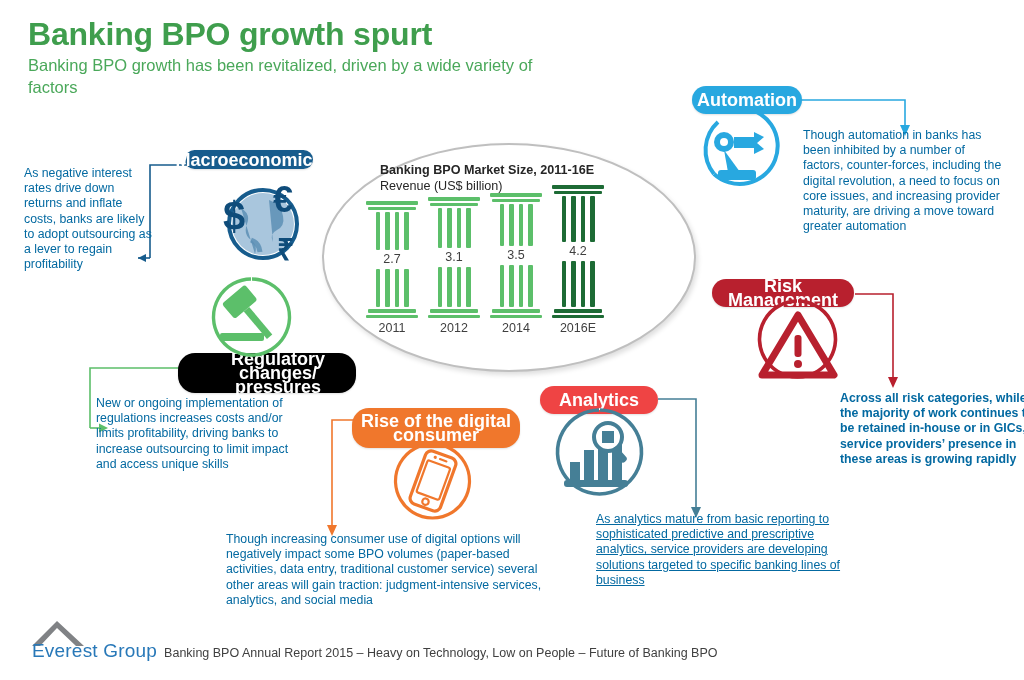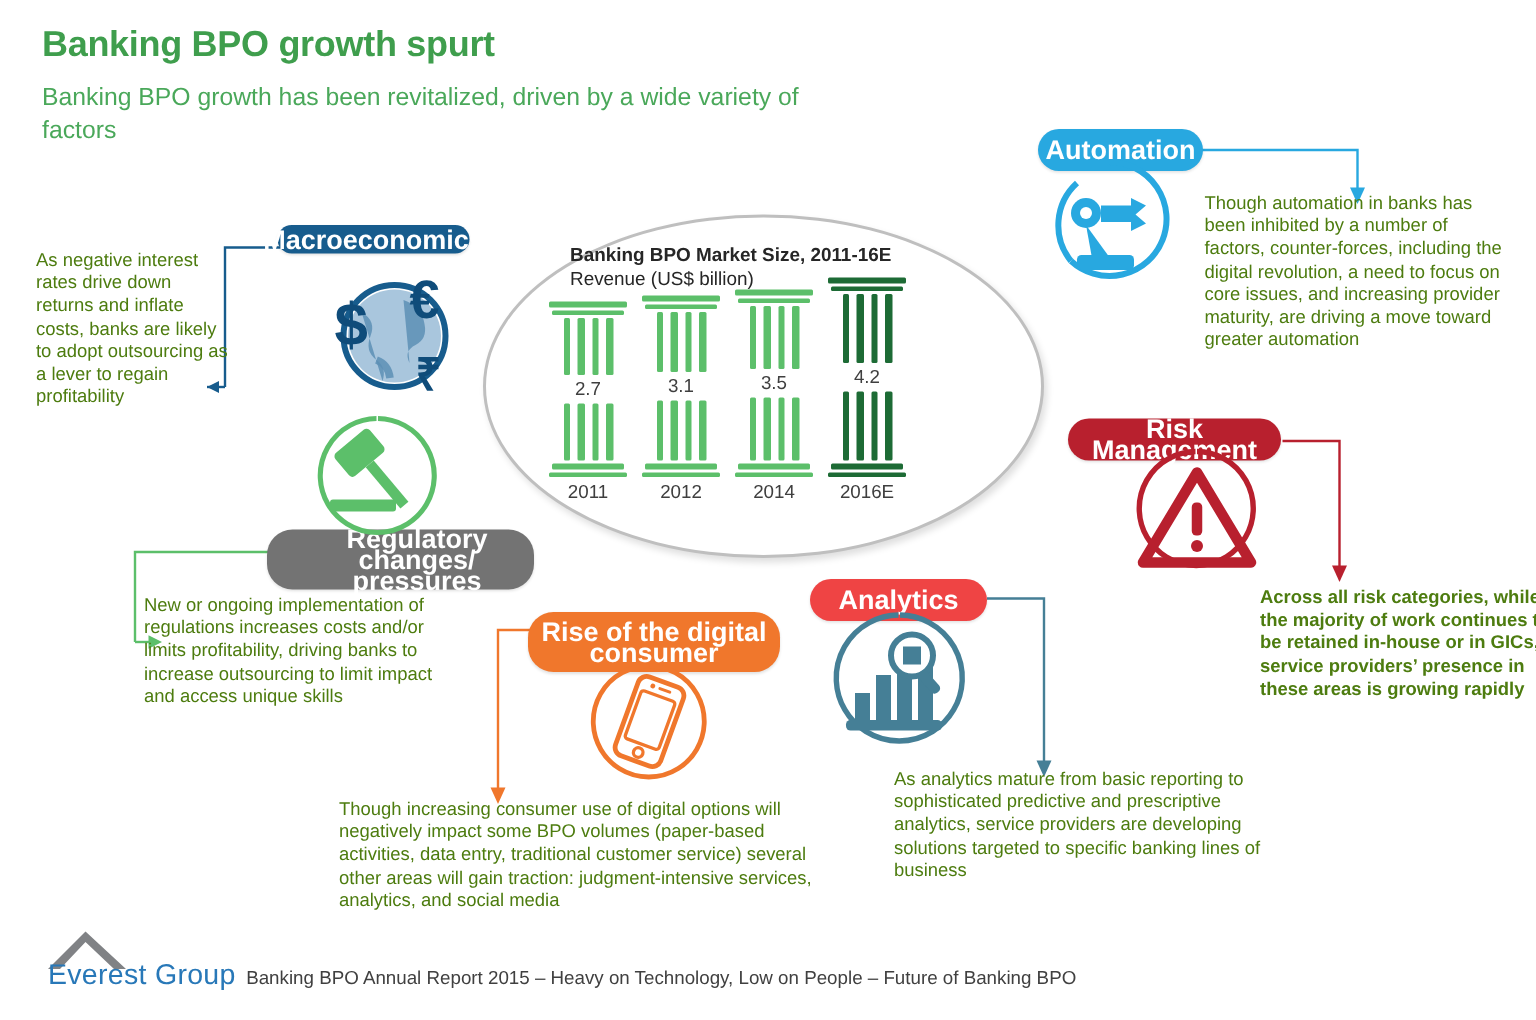--- a/index.html
+++ b/index.html
@@ -5,21 +5,21 @@
   html,body{margin:0;padding:0;}
   body{
     width:1024px;height:680px;background:#ffffff;
     font-family:"Liberation Sans", sans-serif;
     color:#404040;overflow:hidden;position:relative;
   }
   .stage{position:absolute;left:0;top:0;width:1024px;height:680px;}
   .abs{position:absolute;}
 
   
-  #title{left:28px;top:16px;font-size:24px;font-weight:bold;color:#3f9e4d;letter-spacing:-0.2px;}
+  #title{left:28px;top:16px;font-size:32px;font-weight:bold;color:#3f9e4d;letter-spacing:-0.2px;}
   #subtitle{left:28px;top:54px;width:520px;font-size:16.5px;line-height:22px;color:#4aa85a;}
 
   
   #chart-ellipse{
     left:322px;top:143px;width:370px;height:225px;
     border:2px solid #bfbfbf;border-radius:50%;background:#fff;
     box-shadow:2px 3px 5px rgba(0,0,0,.13);
   }
   #chart-title{left:380px;top:163px;width:260px;font-size:12.6px;font-weight:bold;color:#262626;line-height:15px;}
   #chart-subtitle{left:380px;top:179px;width:260px;font-size:12.6px;color:#262626;line-height:15px;}
@@ -38,21 +38,21 @@
 
   
   .pill{
     border-radius:17px;color:#fff;font-weight:bold;
     display:flex;align-items:center;justify-content:center;
     text-align:center;line-height:14px;font-size:18px;
     box-shadow:0 1px 2px rgba(0,0,0,.12);
   }
 
   
-  .btxt{font-size:12.3px;line-height:15.2px;color:#4d7c0f;}
+  .btxt{font-size:12.3px;line-height:15.2px;color:#0369a1;}
 
   
   #footer{left:32px;top:640px;display:flex;align-items:baseline;}
   #eg-logo-text{font-size:19px;color:#2878b8;letter-spacing:.2px;font-family:"Liberation Sans",sans-serif;}
   #footer-note{font-size:12.5px;color:#404040;margin-left:7px;}
   #eg-peak{position:absolute;left:30px;top:619px;}
 
   svg{display:block;overflow:visible;}
 </style>
 </head>
@@ -227,21 +227,21 @@
     <path d="M48,6 a42,42 0 1,1 -1,0" fill="none" stroke="#457f96" stroke-width="3.6"></path>
     <rect x="18" y="58" width="10" height="20" fill="#457f96"></rect>
     <rect x="32" y="46" width="10" height="32" fill="#457f96"></rect>
     <rect x="46" y="36" width="10" height="42" fill="#457f96"></rect>
     <rect x="60" y="26" width="10" height="52" fill="#457f96"></rect>
     <rect x="12" y="76" width="64" height="7" rx="3" fill="#457f96"></rect>
     <circle cx="56" cy="33" r="14" fill="#ffffff" stroke="#457f96" stroke-width="4"></circle>
     <rect x="50" y="27" width="12" height="12" fill="#457f96"></rect>
     <rect x="64" y="42" width="7" height="18" rx="3" transform="rotate(-42 67 51)" fill="#457f96"></rect>
   </svg>
-  <div class="abs btxt" id="txt-analytics" style="left:596px;top:512px;width:252px;">As analytics mature from basic reporting to sophisticated predictive and prescriptive analytics, service providers are developing solutions targeted to specific banking lines of business</div>
+  <div class="abs btxt" id="txt-analytics" style="left:596px;top:512px;width:252px;text-decoration:underline;">As analytics mature from basic reporting to sophisticated predictive and prescriptive analytics, service providers are developing solutions targeted to specific banking lines of business</div>
 
   <svg class="abs" style="left:326px;top:414px;" width="80" height="130">
     <path d="M66,6 L6,6 L6,112" fill="none" stroke="#f0772c" stroke-width="1.6"></path>
     <polygon points="6,122 1,111 11,111" fill="#f0772c"></polygon>
   </svg>
   <div class="abs pill" id="pill-digital" style="left:352px;top:408px;width:168px;height:40px;background:#f0772c;">
     <span>Rise of the digital consumer</span>
   </div>
 
   <svg class="abs" style="left:392px;top:440px;" width="82" height="82" viewBox="0 0 82 82">
@@ -254,21 +254,21 @@
       <rect x="39" y="17" width="9" height="2" rx="1" fill="#f0772c"></rect>
     </g>
   </svg>
   <div class="abs btxt" id="txt-digital" style="left:226px;top:532px;width:316px;">Though increasing consumer use of digital options will negatively impact some BPO volumes (paper-based activities, data entry, traditional customer service) several other areas will gain traction: judgment-intensive services, analytics, and social media</div>
 
   <svg class="abs" style="left:86px;top:360px;" width="100" height="240">
     <path d="M96,8 L4,8 L4,68" fill="none" stroke="#5cbf6a" stroke-width="1.6"></path>
     <path d="M4,68 L14,68" fill="none" stroke="#5cbf6a" stroke-width="1.6"></path>
     <polygon points="22,68 13,63.5 13,72.5" fill="#5cbf6a"></polygon>
   </svg>
-  <div class="abs pill" id="pill-reg" style="left:178px;top:353px;width:156px;height:40px;background:#737373;padding-left:22px;">
+  <div class="abs pill" id="pill-reg" style="left:178px;top:353px;width:156px;height:40px;background:#000000;padding-left:22px;">
     <span>Regulatory changes/ pressures</span>
   </div>
 
   <svg class="abs" style="left:206px;top:275px;" width="92" height="88" viewBox="0 0 92 88">
     <path d="M46,4 a38,38 0 1,1 -1,0" fill="none" stroke="#5cbf6a" stroke-width="3.4"></path>
     <g transform="rotate(-40 46 40)">
       <rect x="30" y="12" width="30" height="20" rx="3" fill="#5cbf6a"></rect>
       <rect x="42" y="32" width="7" height="36" fill="#5cbf6a"></rect>
     </g>
     <rect x="14" y="58" width="44" height="8" rx="2" fill="#5cbf6a"></rect>

